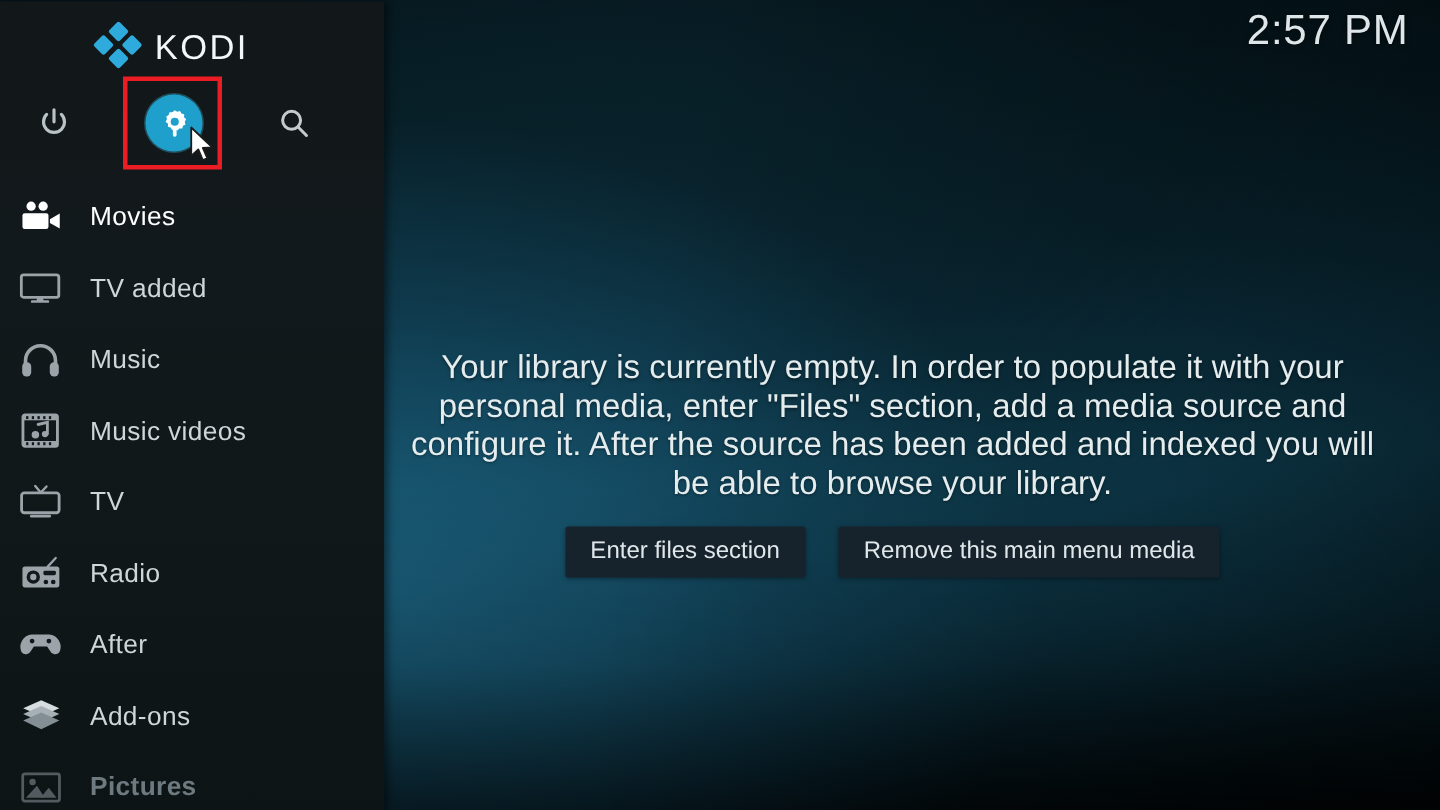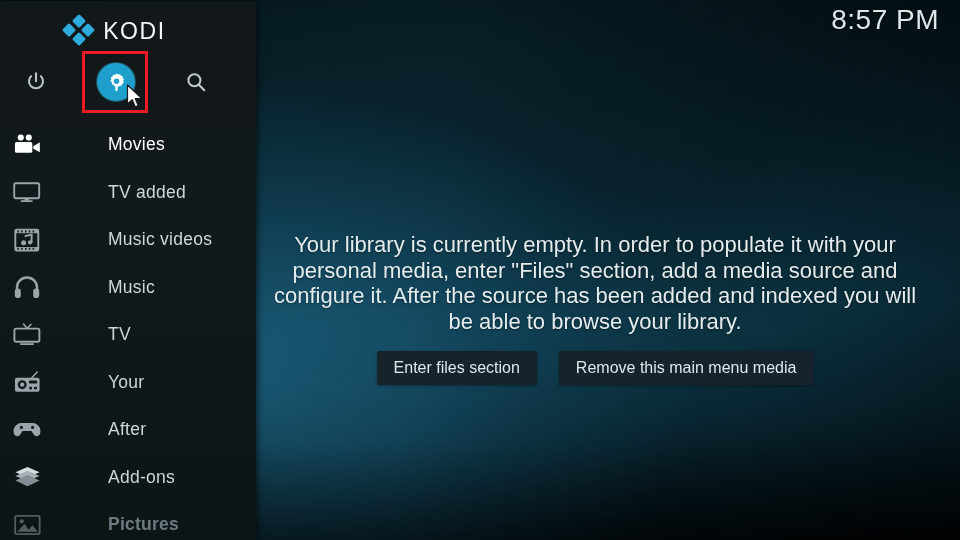--- a/index.html
+++ b/index.html
@@ -129,21 +129,20 @@
     position: absolute;
     left: 0; top: 120px;
     width: 230px;
   }
   .menu-item {
     height: 47.5px;
     display: flex;
     align-items: center;
     padding-left: 10px;
     box-sizing: border-box;
-    gap: 48px;
   }
   .menu-icon {
     width: 34px;
     height: 30px;
     display: flex;
     align-items: center;
     justify-content: center;
     flex: none;
     margin-right: 16px;
   }
@@ -204,21 +203,21 @@
   }
 </style>
 </head>
 <body>
 
 <div id="screen">
 
   <div id="main-bg"></div>
   <div id="main-bg-vignette"></div>
 
-  <div id="clock">8:57 PM</div>
+  <div id="clock">2:57 PM</div>
 
   <div id="empty-block">
     <p id="empty-message">Your library is currently empty. In order to populate it with your personal media, enter "Files" section, add a media source and configure it. After the source has been added and indexed you will be able to browse your library.</p>
     <div id="button-row">
       <button class="panel-button">Enter files section</button>
       <button class="panel-button">Remove this main menu media</button>
     </div>
   </div>
 
   <div id="sidebar">
@@ -282,20 +281,31 @@
 
       <div class="menu-item">
         <span class="menu-icon">
           <svg width="28" height="22" viewBox="0 0 28 22" aria-hidden="true">
             <rect x="1.2" y="2.2" width="25" height="15" rx="1.6" stroke="#9aa4a9" stroke-width="1.9" fill="none"></rect>
             <rect x="11.5" y="17.5" width="4.4" height="2.2" fill="#9aa4a9"></rect>
             <rect x="7.6" y="19.2" width="12.2" height="1.7" rx="0.8" fill="#9aa4a9"></rect>
           </svg>
         </span>
         <span class="menu-label">TV added</span>
+      </div>
+
+      <div class="menu-item">
+        <span class="menu-icon">
+          <svg width="26" height="24" viewBox="0 0 26 24" aria-hidden="true">
+            <path d="M3 17 L3 12.5 A10 10 0 0 1 23 12.5 L23 17" stroke="#9aa4a9" stroke-width="2.4" fill="none" stroke-linecap="round"></path>
+            <rect x="0.8" y="13.5" width="6" height="9.5" rx="2.8" fill="#9aa4a9"></rect>
+            <rect x="19.2" y="13.5" width="6" height="9.5" rx="2.8" fill="#9aa4a9"></rect>
+          </svg>
+        </span>
+        <span class="menu-label">Music</span>
       </div>
 
       <div class="menu-item">
         <span class="menu-icon">
           <svg width="26" height="24" viewBox="0 0 26 24" aria-hidden="true">
             <rect x="1.3" y="1.6" width="23" height="21" rx="1.4" stroke="#9aa4a9" stroke-width="1.9" fill="none"></rect>
             <rect x="1.3" y="1.6" width="23" height="3.6" fill="#9aa4a9"></rect>
             <rect x="1.3" y="19" width="23" height="3.6" fill="#9aa4a9"></rect>
             <rect x="3.4" y="2.4" width="1.5" height="2" fill="#12191c"></rect>
             <rect x="7.2" y="2.4" width="1.5" height="2" fill="#12191c"></rect>
@@ -310,31 +320,20 @@
             <path d="M11.4 8 L17.6 6.6 L17.6 14.4" stroke="#9aa4a9" stroke-width="1.9" fill="none" stroke-linecap="round"></path>
             <circle cx="9.6" cy="14.8" r="2.5" fill="#9aa4a9"></circle>
             <circle cx="16" cy="14.4" r="2.1" fill="#9aa4a9"></circle>
           </svg>
         </span>
         <span class="menu-label">Music videos</span>
       </div>
 
       <div class="menu-item">
         <span class="menu-icon">
-          <svg width="26" height="24" viewBox="0 0 26 24" aria-hidden="true">
-            <path d="M3 17 L3 12.5 A10 10 0 0 1 23 12.5 L23 17" stroke="#9aa4a9" stroke-width="2.4" fill="none" stroke-linecap="round"></path>
-            <rect x="0.8" y="13.5" width="6" height="9.5" rx="2.8" fill="#9aa4a9"></rect>
-            <rect x="19.2" y="13.5" width="6" height="9.5" rx="2.8" fill="#9aa4a9"></rect>
-          </svg>
-        </span>
-        <span class="menu-label">Music</span>
-      </div>
-
-      <div class="menu-item">
-        <span class="menu-icon">
           <svg width="28" height="24" viewBox="0 0 28 24" aria-hidden="true">
             <path d="M10.5 1 L14 5.2 M18 1.3 L14.4 5.2" stroke="#9aa4a9" stroke-width="1.6" stroke-linecap="round" fill="none"></path>
             <rect x="1.4" y="5.6" width="25" height="13.2" rx="1.8" stroke="#9aa4a9" stroke-width="1.9" fill="none"></rect>
             <rect x="7" y="20.2" width="14" height="1.8" rx="0.9" fill="#9aa4a9"></rect>
           </svg>
         </span>
         <span class="menu-label">TV</span>
       </div>
 
       <div class="menu-item">
@@ -342,21 +341,21 @@
           <svg width="27" height="24" viewBox="0 0 28 24" aria-hidden="true">
             <path d="M18.5 7.6 L24 1.6" stroke="#9aa4a9" stroke-width="1.6" stroke-linecap="round" fill="none"></path>
             <rect x="1" y="7.5" width="25.5" height="14.5" rx="1.8" fill="#9aa4a9"></rect>
             <circle cx="8.5" cy="14.8" r="4.6" fill="#12191c"></circle>
             <circle cx="8.5" cy="14.8" r="2.2" fill="#9aa4a9"></circle>
             <rect x="15.5" y="10.5" width="8.6" height="3" rx="1" fill="#12191c"></rect>
             <circle cx="17.2" cy="18.2" r="1.6" fill="#12191c"></circle>
             <circle cx="22.3" cy="18.2" r="1.6" fill="#12191c"></circle>
           </svg>
         </span>
-        <span class="menu-label">Your</span>
+        <span class="menu-label">Radio</span>
       </div>
 
       <div class="menu-item">
         <span class="menu-icon">
           <svg width="28" height="20" viewBox="0 0 28 20" aria-hidden="true">
             <path d="M8.2 3 L19.8 3 A8.2 8.2 0 0 1 26.6 14.8 A3.6 3.6 0 0 1 20.4 14 L18.4 11 L9.6 11 L7.6 14 A3.6 3.6 0 0 1 1.4 14.8 A8.2 8.2 0 0 1 8.2 3 Z" fill="#9aa4a9"></path>
             <circle cx="8.4" cy="7.4" r="1.6" fill="#12191c"></circle>
             <circle cx="19.6" cy="7.4" r="1.6" fill="#12191c"></circle>
           </svg>
         </span>

